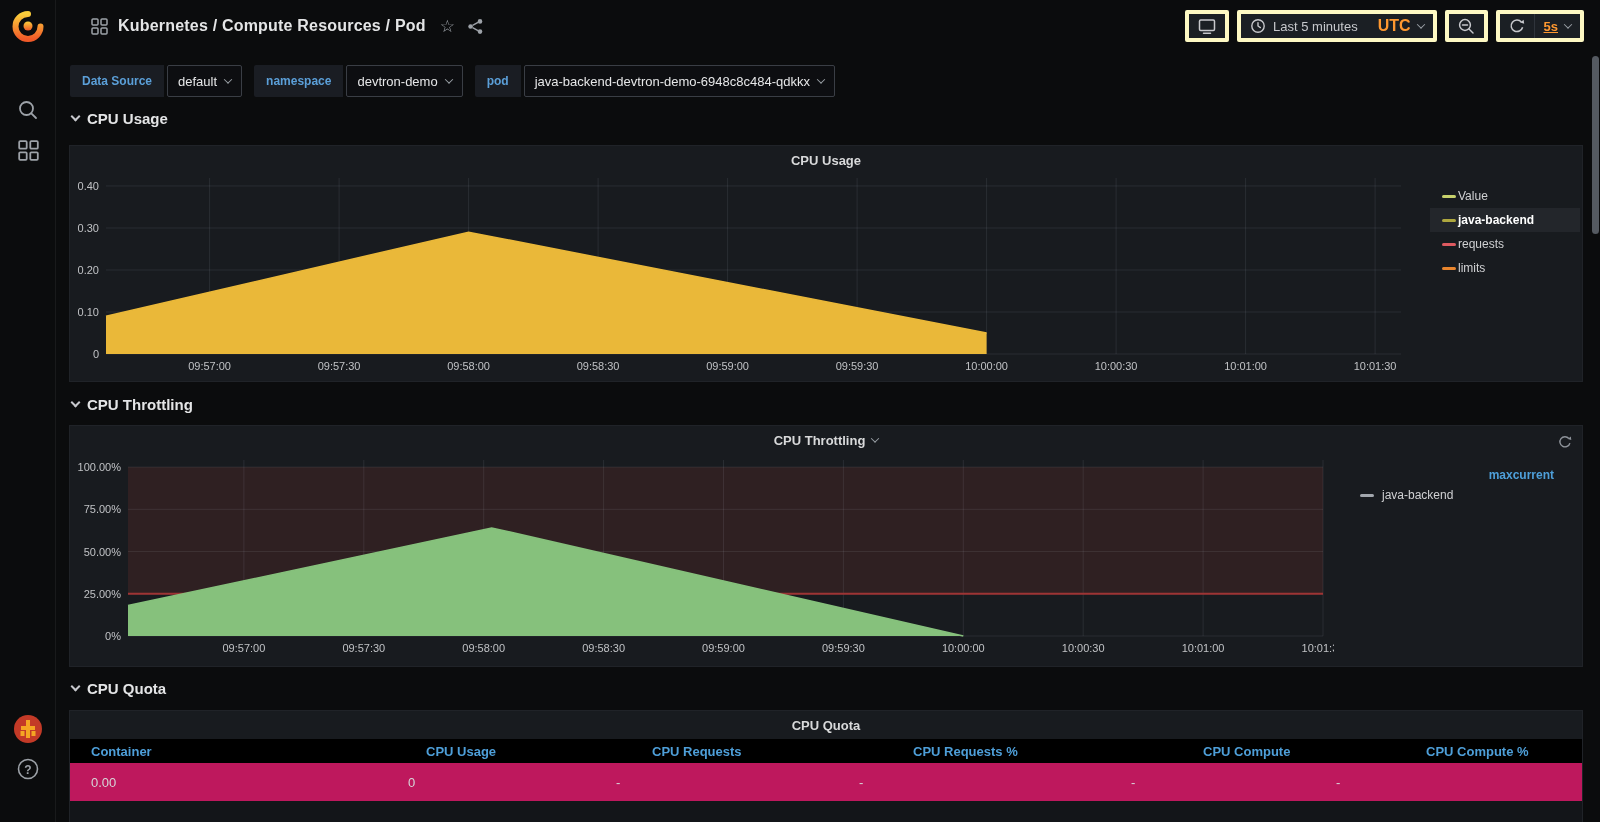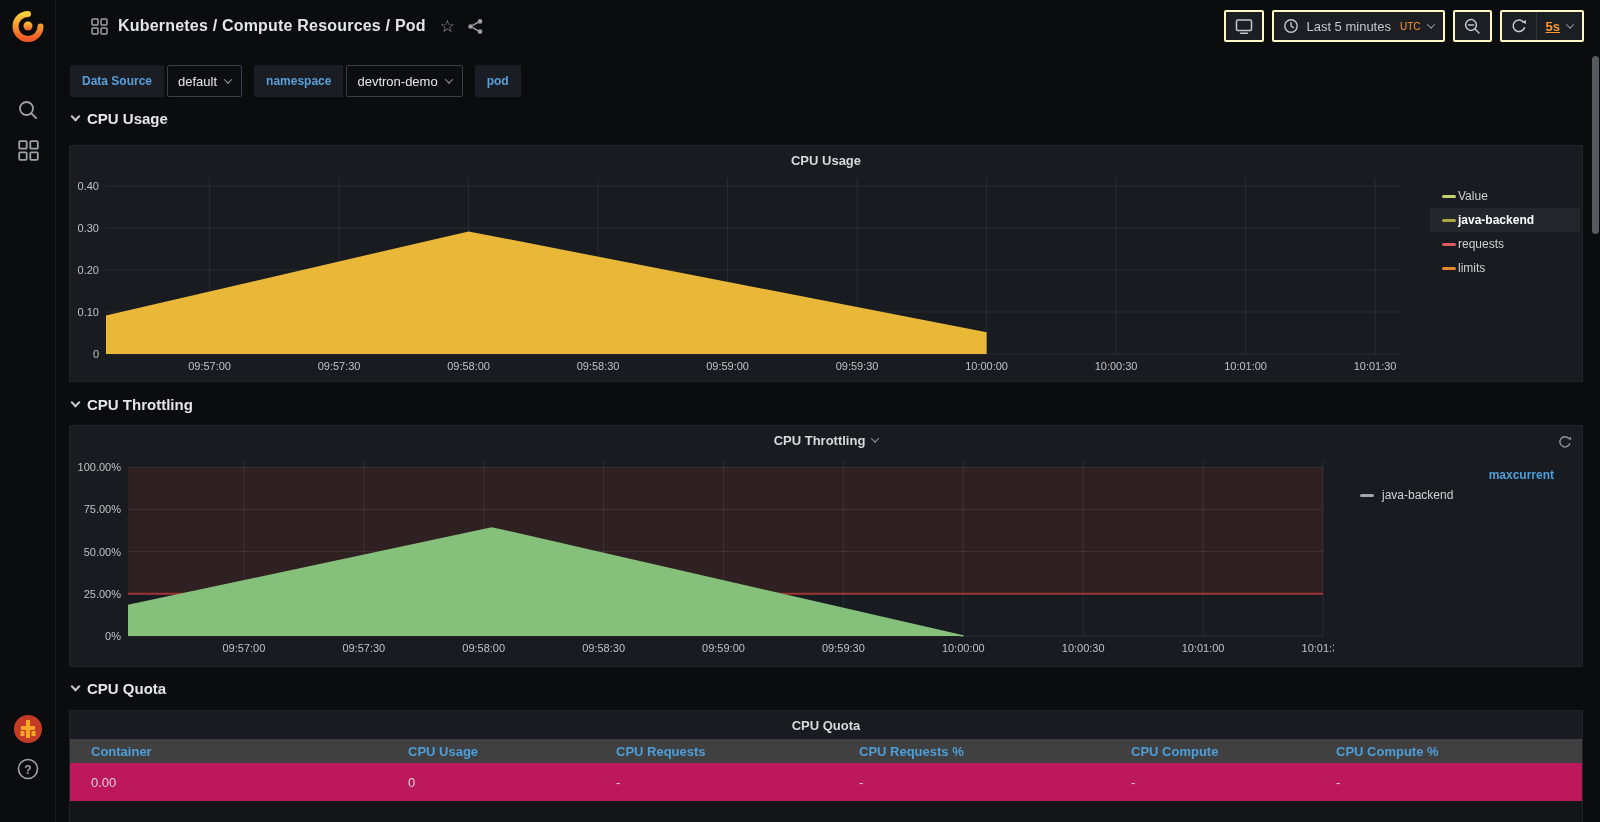--- a/index.html
+++ b/index.html
@@ -13,23 +13,23 @@
   .side-icon { position:absolute; left:0; width:56px; display:flex; justify-content:center; cursor:pointer; }
   .icon-gray { color:#9da2a8; }
 
   
   .topbar { position:absolute; left:56px; top:0; right:0; height:52px; display:flex;
     align-items:center; padding:0 16px; }
   .crumb-group { display:flex; align-items:center; gap:10px;padding-left:19px; }
   .page-title { font-size:16px; font-weight:700; color:#e4e5e6; letter-spacing:.2px; }
   .star-glyph { font-size:17px; color:#9da2a8; margin-left:4px; cursor:pointer; }
   .topbar-right { margin-left:auto; display:flex; align-items:center; gap:8px; }
-  .tb-btn { height:32px; background:#1b1f24; border:2px solid #fef9c3; border-radius:2px;
+  .tb-btn { height:32px; background:#1b1f24; border:4px solid #fef9c3; border-radius:2px;
     display:flex; align-items:center; gap:7px; padding:0 9px; color:#c7c8cc; font-size:13px; cursor:pointer; }
-  .utc { color:#ff9830; font-size:10px; font-weight:400; margin-left:2px; }
+  .utc { color:#ff9830; font-size:16px; font-weight:700; margin-left:13px; }
   .accent-orange { color:#ff9830; font-weight:700; font-size:13px;text-decoration:underline; }
   .chev { width:6px; height:6px; border-right:1.5px solid #9aa0a6; border-bottom:1.5px solid #9aa0a6;
     display:inline-block; transform:rotate(45deg) translate(-1px,-1px); }
   .split-div { width:1px; align-self:stretch; background:#2f343b; margin:0 2px; }
 
   
   .varbar { position:absolute; left:70px; top:65px; display:flex; gap:12px; }
   .var-group { display:flex; align-items:flex-end; }
   .var-label { background:#1a1d23; color:#5b9fd8; font-size:12px; font-weight:700;
     display:flex; align-items:center; padding:0 12px; border-radius:2px 0 0 2px; height:32px; }
@@ -56,21 +56,21 @@
   .lg-mark { width:14px; height:3px; border-radius:2px; flex:0 0 auto; }
   .legend2 { position:absolute; right:0; top:42px; width:250px; font-size:12px; }
   .legend2-cols { display:flex; justify-content:flex-end; gap:0; padding-right:28px;
     color:#4e9fd9; font-weight:700; }
   .legend2-item { display:flex; align-items:center; gap:8px; padding-left:28px; margin-top:6px;
     color:#d0d1d3; cursor:pointer; }
 
   
   .quota-table { position:absolute; left:0; right:0; top:28px; }
   .q-row { display:grid; grid-template-columns:338px 208px 243px 272px 205px auto; align-items:center; }
-  .q-head { background:#404040; height:24px; }
+  .q-head { background:#000000; height:24px;gap:18px; }
   .q-head .q-cell { color:#4e9fd9; font-weight:700; font-size:13px; cursor:pointer; }
   .q-body { background:#be185d; height:38px; }
   .q-cell { padding-left:0; font-size:13px; color:#d5d6d8; }
   .q-cell:first-child { padding-left:21px; }
   .q-strip { background:#131519; height:32px; }
 
   
   .watermark { position:absolute; top:753px; right:42px; font-size:29px; font-weight:700;
     color:#ededee; letter-spacing:2px; text-shadow:0 1px 4px rgba(0,0,0,0.9); z-index:50; }
   .scroll-thumb { position:absolute; right:1px; top:56px; width:7px; height:178px;
@@ -189,20 +189,24 @@
     </div>
     <div class="var-group">
       <span class="var-label">namespace</span>
       <span class="var-value">
         <span>devtron-demo</span>
         <span class="chev"></span>
       </span>
     </div>
     <div class="var-group">
       <span class="var-label">pod</span>
+      <span class="var-value">
+        <span>java-backend-devtron-demo-6948c8c484-qdkkx</span>
+        <span class="chev"></span>
+      </span>
     </div>
   </div>
 
   <div class="section-head" style="top:110px">
     <span class="sec-chev"></span>
     <span>CPU Usage</span>
   </div>
   <div class="panel" style="top:145px;height:237px">
     <div class="panel-title">
       <span>CPU Usage</span>

